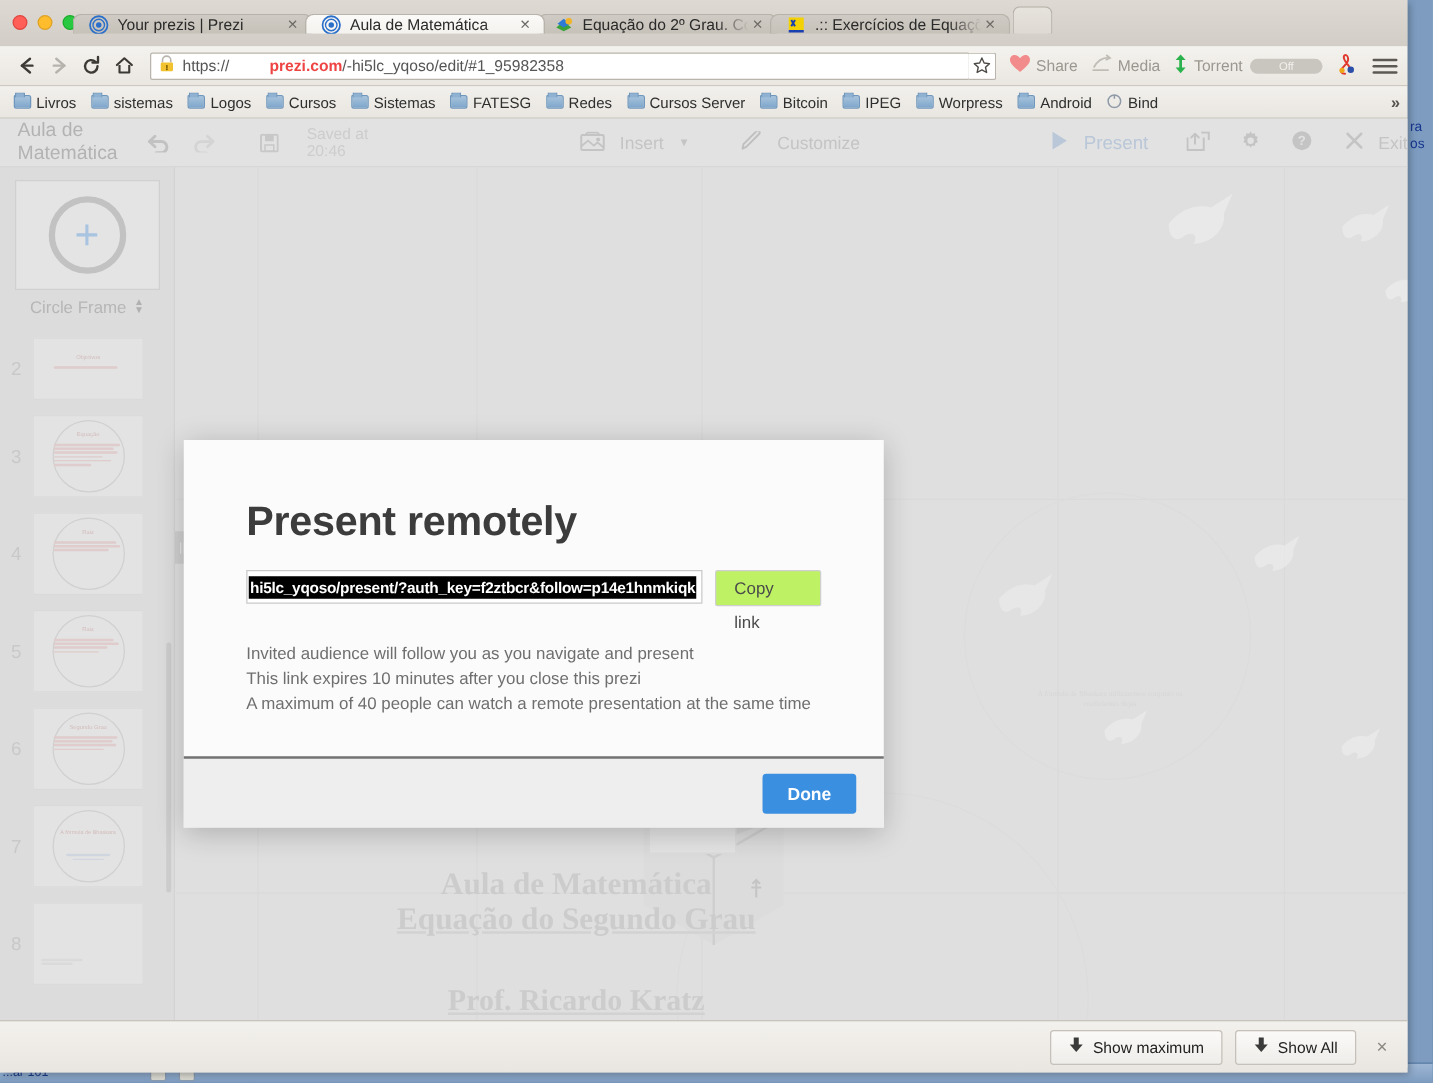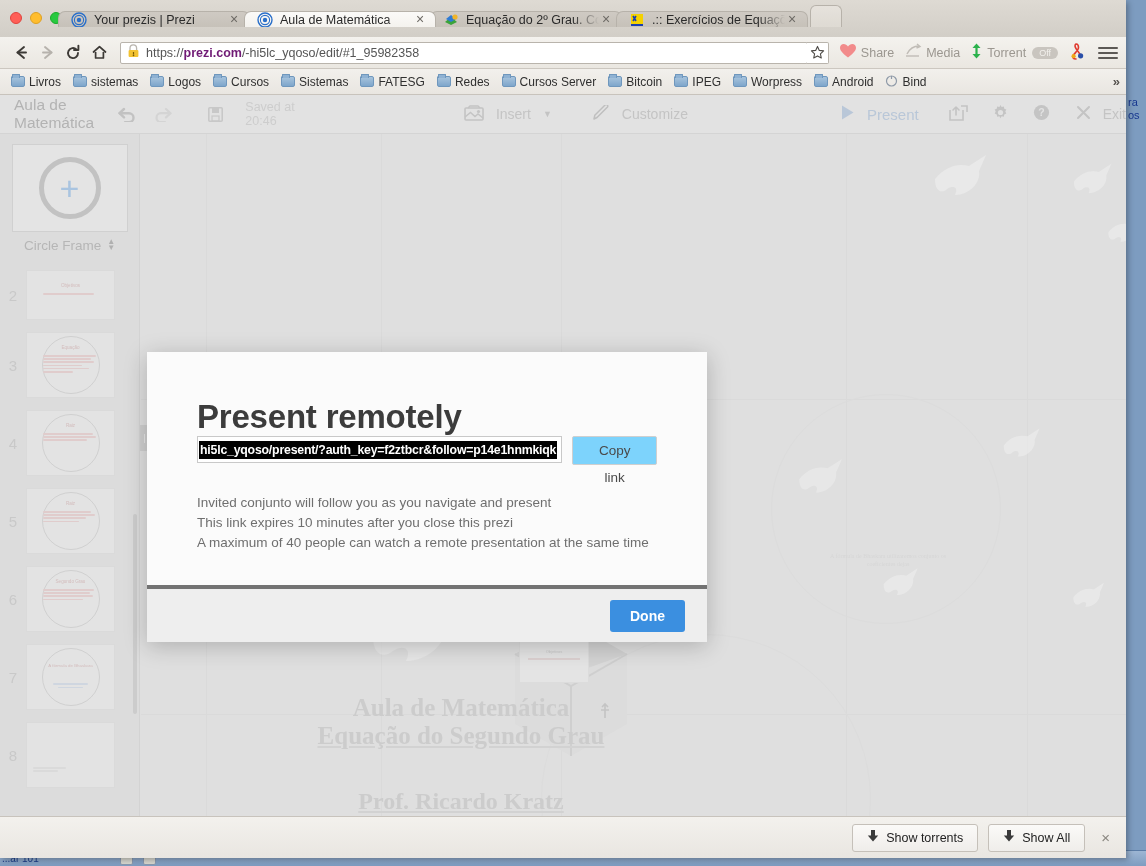--- a/index.html
+++ b/index.html
@@ -100,21 +100,21 @@
   }
   .navbtn { width: 26px; height: 26px; display:flex; align-items:center; justify-content:center; cursor: pointer; }
   #omnibox {
     flex: 1 1 auto; height: 22px; margin: 0 8px;
     background: #ffffff; border: 1px solid #b9b4ac; border-radius: 2px;
     display: flex; align-items: center; padding: 0 6px;
     font-size: 12.5px; color: #555;
   }
   #omnibox .lock { margin-right: 6px; }
   #url-text { flex: 1 1 auto; white-space: nowrap; overflow: hidden; }
-  #url-text b { color: #701a75; font-weight: 700; }
+  #url-text b { color: #ef4444; font-weight: 700; margin-left: 32px; }
   #star { width: 22px; height: 22px; display:flex;align-items:center;justify-content:center;
           border:1px solid #b9b4ac; border-left:none; border-radius:0 2px 2px 0; background:#fff; margin-left:-9px; }
   .ext { display: flex; align-items: center; gap: 4px; margin-left: 10px; font-size: 12.5px; color: #9b9790; }
   #menu-btn { margin-left: 12px; width: 20px; display:flex;flex-direction:column;gap:3px;cursor:pointer; }
   #menu-btn i { display:block; height:2px; background:#5c5955; border-radius:1px; }
 
   
   #bookmarks {
     height: 26px; background: linear-gradient(180deg,#f2f0ec 0%, #e9e6e1 100%);
     border-bottom: 1px solid #c8c3bc;
@@ -237,39 +237,39 @@
   
   #modal-overlay { position: absolute; inset: 0; }
   #modal {
     position: absolute; left: 147px; top: 257px; width: 560px;
     background: #fbfbfb;
     box-shadow: 0 4px 22px rgba(0,0,0,.22);
   }
   #modal-body { padding: 46px 50px 32px 50px; }
   #modal-title { font-size: 33px; font-weight: bold; color: #3c3c3c; letter-spacing: -.2px; }
   #modal-sub { margin-top: 30px; font-size: 14.5px; color: #6f6f6f; }
-  #link-row { display: flex; align-items: stretch; gap: 10px; text-align: center; }
+  #link-row { margin-top: 20px; display: flex; align-items: stretch; gap: 10px; }
   #link-input {
     width: 372px; height: 27px; border: 1px solid #c9c9c9; background: #fff;
     display: flex; align-items: center; padding: 0 1px;
   }
   #link-input span {
     display: inline-block; background: #000; color: #fff;
     font-size: 12.3px; font-weight: 700; white-space: nowrap; overflow: hidden;
     padding: 2px 1px; letter-spacing: -0.2px;
     font-family: "Liberation Sans", sans-serif;
   }
   #copy-link {
     padding: 0 14px; height: 29px; line-height: 27px;
-    border: 1px solid #cfcfcf; background: #7dd3fc; border-radius: 2px;
+    border: 1px solid #cfcfcf; background: #bef264; border-radius: 2px;
     font-size: 13.5px; color: #4a4a4a; cursor: pointer;
   }
   #modal-notes { margin-top: 28px; font-size: 13.5px; color: #6f6f6f; line-height: 20px; }
   #modal-footer {
-    height: 57px; background: #eeeeee; border-top: 4px solid #737373;
+    height: 57px; background: #eeeeee; border-top: 2px solid #737373;
     display: flex; align-items: center; justify-content: flex-end; padding-right: 22px;
   }
   #done-btn {
     background: #3b8fe0; color: #fff; font-size: 14px; font-weight: bold;
     border: none; border-radius: 3px; padding: 8px 20px; cursor: pointer;
   }
 
   
   #downloadbar {
     position: absolute; left: 0; bottom: 0; width: 1126px; height: 42px;
@@ -443,21 +443,21 @@
     </div>
     <div class="ext">
       <span>
         <svg width="13" height="16" viewBox="0 0 13 16">
             <path d="M6.5 0.5 L10.5 5 H2.5 Z" fill="#2bb24c"></path>
             <path d="M6.5 15.5 L2.5 11 H10.5 Z" fill="#2bb24c"></path>
             <rect x="5.4" y="4.5" width="2.2" height="7" fill="#2bb24c"></rect>
           </svg>
       </span>
       <span>Torrent</span>
-      <span style="display:inline-block;background:#c9c5bf;color:#f2f0ec;font-size:9px;border-radius:7px;padding:1px 7px;margin-left:2px;">Off</span>
+      <span style="display:inline-block;background:#c9c5bf;color:#f2f0ec;font-size:9px;border-radius:7px;padding:1px 23px;margin-left:2px;">Off</span>
     </div>
     <div class="ext">
       <span>
         <svg width="18" height="17" viewBox="0 0 18 17">
           <path d="M8 16 C5 16 4 14 5.5 12 C7.5 9.4 10.5 7 10.5 4.5 C10.5 2.4 9.4 1 8.4 1 C7.2 1 6.6 2.4 7.4 4.4 C8.6 7.4 11 9 12 11.5" fill="none" stroke="#e0392e" stroke-width="1.6" stroke-linecap="round"></path>
           <circle cx="12.6" cy="12.8" r="2.6" fill="#2a4fa8"></circle>
           <circle cx="5.6" cy="13.2" r="2.1" fill="#f0a818"></circle>
         </svg>
       </span>
     </div>
@@ -809,42 +809,42 @@
           <div id="modal-title">Present remotely</div>
 
           <div id="link-row">
             <div id="link-input">
               <span>hi5lc_yqoso/present/?auth_key=f2ztbcr&amp;follow=p14e1hnmkiqk</span>
             </div>
             <div id="copy-link">Copy link</div>
           </div>
 
           <div id="modal-notes">
-            <div>Invited conjunto will follow you as you navigate and present</div>
+            <div>Invited audience will follow you as you navigate and present</div>
             <div>This link expires 10 minutes after you close this prezi</div>
             <div>A maximum of 40 people can watch a remote presentation at the same time</div>
           </div>
         </div>
         <div id="modal-footer">
           <button id="done-btn">Done</button>
         </div>
       </div>
     </div>
   </div>
 
   <div id="downloadbar">
     <div id="dl-right">
       <div class="dl-btn">
         <span>
           <svg width="12" height="14" viewBox="0 0 12 14">
               <rect x="4" y="1" width="4" height="6" fill="#3a3a3a"></rect>
               <path d="M6 12.5 L0.8 6.6 H11.2 Z" fill="#3a3a3a"></path>
             </svg>
         </span>
-        <span>Show torrents</span>
+        <span>Show maximum</span>
       </div>
       <div class="dl-btn">
         <span>
           <svg width="12" height="14" viewBox="0 0 12 14">
               <rect x="4" y="1" width="4" height="6" fill="#3a3a3a"></rect>
               <path d="M6 12.5 L0.8 6.6 H11.2 Z" fill="#3a3a3a"></path>
             </svg>
         </span>
         <span>Show All</span>
       </div>

